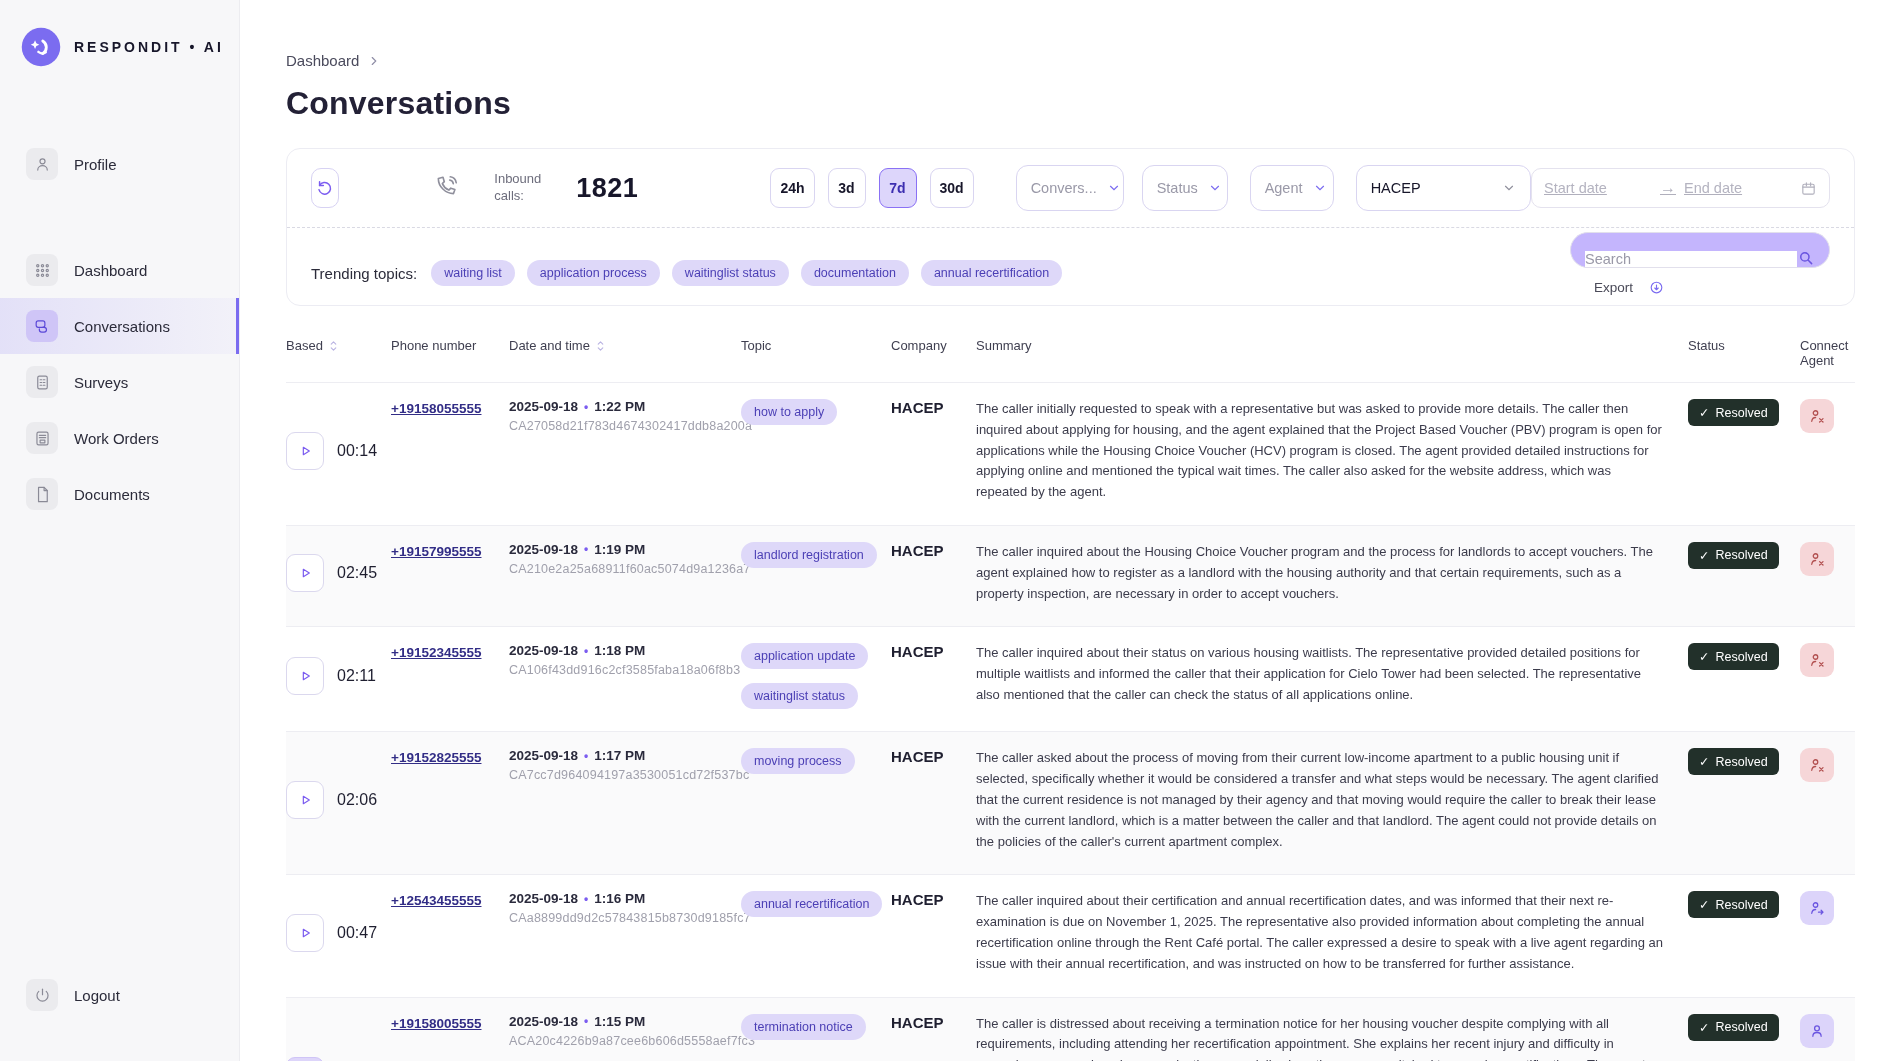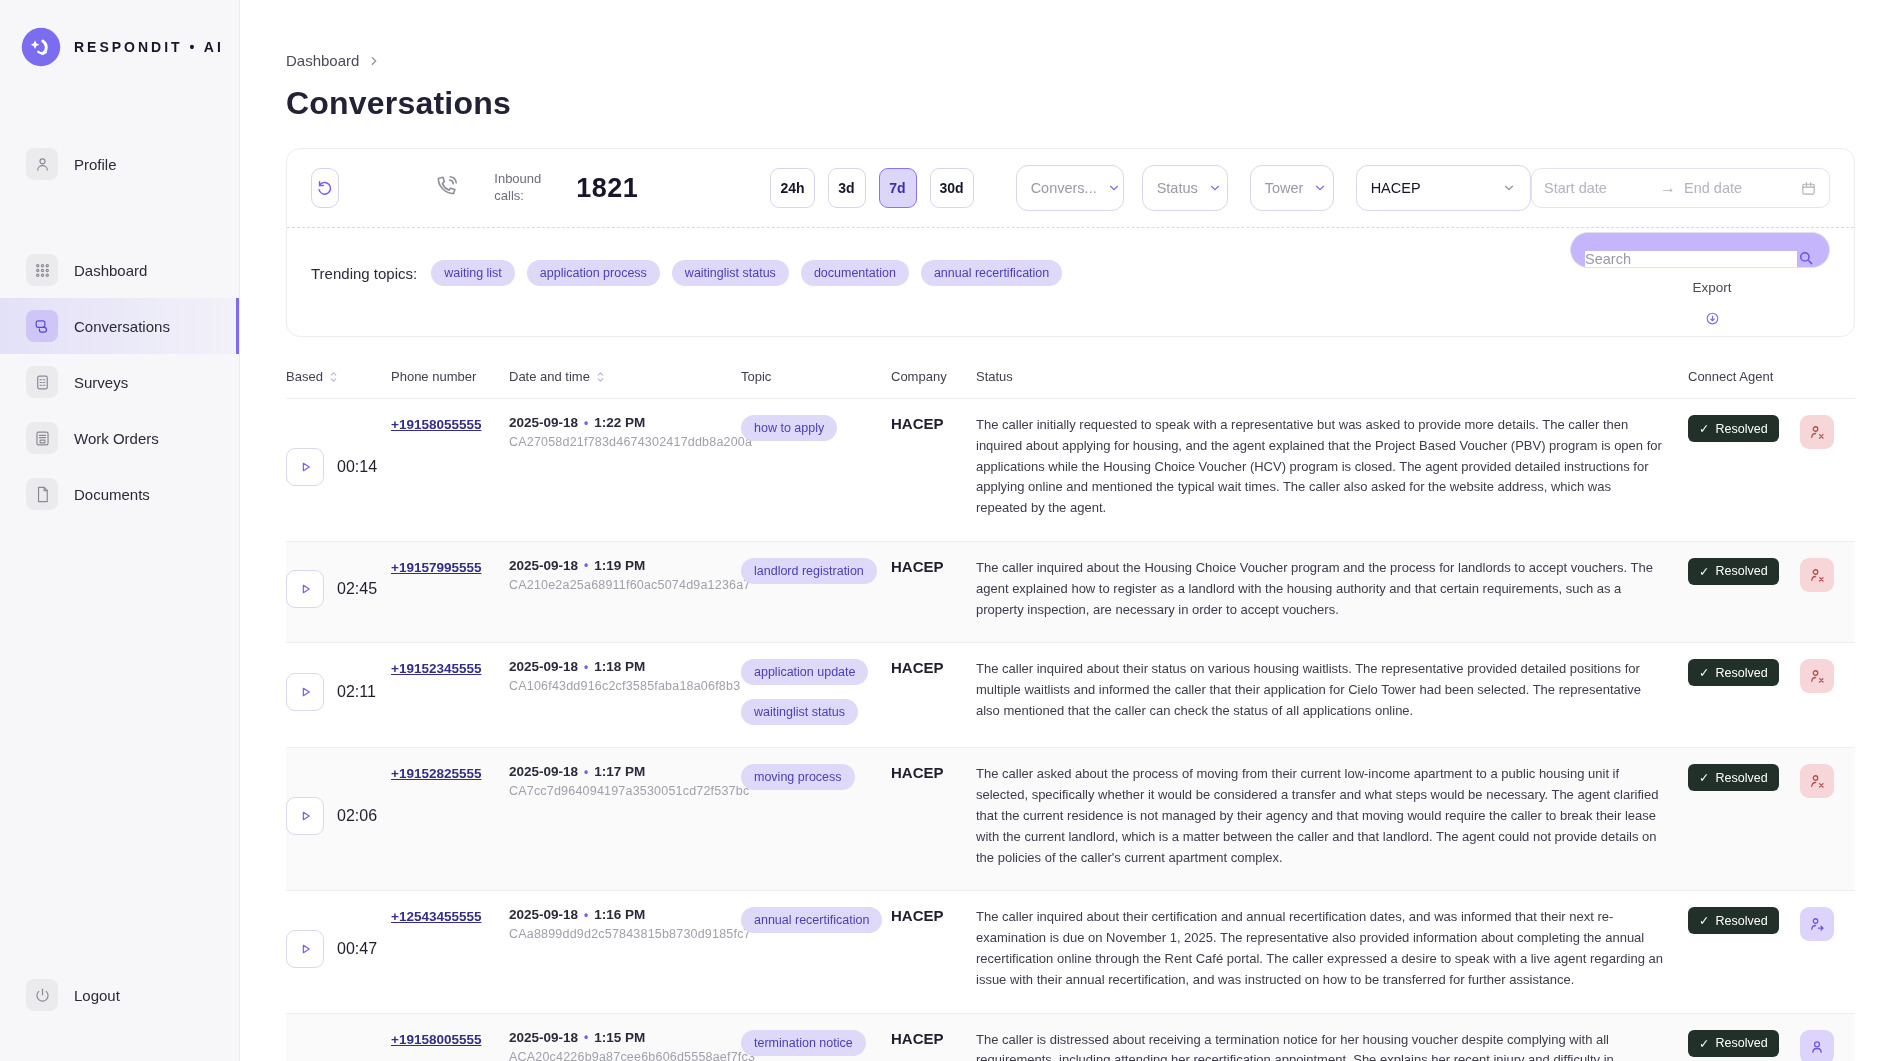--- a/index.html
+++ b/index.html
@@ -51,39 +51,39 @@
   .dd { height:46px; border:1px solid #d9d5f1; border-radius:12px; background:#fff;
     display:flex; align-items:center; justify-content:space-between; gap:10px; padding:0 14px;
     font-size:14.5px; color:#9a99a8; cursor:pointer; }
   .dd .chev { color:#7b6cf0; display:flex; }
   .dd-convers { width:108px; margin-left:42px; }
   .dd-status { width:86px; margin-left:18px; }
   .dd-agent { width:84px; margin-left:22px; }
   .dd-company { width:240px; margin-left:22px; color:#17162a; }
   .dd-company .chev { color:#8f8f9c; }
   .daterange { margin-left:auto; width:325px; height:40px; border:1px solid #e4e2ee; border-radius:10px;
-    display:flex; align-items:center; padding:16px 12px; gap:8px; color:#b0afbc; }
+    display:flex; align-items:center; padding:16px 12px; gap:8px; color:#b0afbc;text-decoration:underline; }
   .daterange input { border:none; outline:none; font-size:14.5px; color:#3c3c4c; width:108px;
     font-family:"Liberation Sans", sans-serif; }
   .daterange input::placeholder { color:#b4b3c0; }
   .dashed-sep { border-top:1px dashed #d9d9e3; margin:16px -24px 0 -24px; }
   .fc-bottom { display:flex; align-items:flex-start; }
   .trending { display:flex; align-items:center; gap:12px; margin-top:32px; flex-wrap:wrap; }
   .trending-label { font-size:15px; color:#2b2b3a; margin-right:2px; }
   .chip { display:inline-block; background:#ded8f9; color:#4b3fb5; font-size:12.5px;
     padding:6px 13px; border-radius:14px; white-space:nowrap; cursor:pointer; }
   .right-tools { margin-left:auto; display:flex; flex-direction:column; gap:12px; padding-top:4px; width:260px; }
   .search-pill { height:36px; border:1px solid #e2e0ec; border-radius:18px; display:flex;
     align-items:flex-end; padding:0 14px; background:#c4b5fd; }
   .search-pill input { border:none; outline:none; flex:1; font-size:14.5px; color:#3c3c4c;
     font-family:"Liberation Sans", sans-serif; }
   .search-pill input::placeholder { color:#9a99a8; }
   .search-pill .mag { color:#6a55e0; display:flex; cursor:pointer; }
   .export-row { display:flex; align-items:center; gap:16px; margin-left:24px; font-size:13.5px;
-    color:#4a4a58; cursor:pointer;flex-direction:column; }
+    color:#4a4a58; cursor:pointer; }
   .export-row .ex-ic { color:#7b6cf0; display:flex; }
 
   
   .table { margin-top:22px; }
   .tgrid { display:grid; grid-template-columns:105px 118px 232px 150px 85px 1fr 112px 55px;
     padding-left:14px; }
   .thead { font-size:13px; color:#3f3f50; padding:10px 0 14px 0; }
   .thead .hcell { display:flex; gap:5px; align-items:flex-start; }
   .sort-ic { color:#b9b3e2; display:flex; margin-top:1px; }
   .trow { border-top:1px solid #ededf2; padding:16px 0 22px 0; }
@@ -251,21 +251,21 @@
       </div>
       <div class="dd dd-status">
         <span>Status</span>
         <span class="chev">
           <svg width="14" height="14" viewBox="0 0 24 24" fill="none" stroke="currentColor" stroke-width="2" stroke-linecap="round">
               <path d="M6 9l6 6 6-6"></path>
             </svg>
         </span>
       </div>
       <div class="dd dd-agent">
-        <span>Tower</span>
+        <span>Agent</span>
         <span class="chev">
           <svg width="14" height="14" viewBox="0 0 24 24" fill="none" stroke="currentColor" stroke-width="2" stroke-linecap="round">
               <path d="M6 9l6 6 6-6"></path>
             </svg>
         </span>
       </div>
       <div class="dd dd-company">
         <span>HACEP</span>
         <span class="chev">
           <svg width="14" height="14" viewBox="0 0 24 24" fill="none" stroke="currentColor" stroke-width="2" stroke-linecap="round">
@@ -345,20 +345,23 @@
             </svg>
         </span>
       </div>
       <div class="hcell">
           <span>Topic</span>
         </div>
       <div class="hcell">
           <span>Company</span>
         </div>
       <div class="hcell">
+          <span>Summary</span>
+        </div>
+      <div class="hcell">
           <span>Status</span>
         </div>
       <div class="hcell" style="white-space:normal;">
           <span>Connect Agent</span>
         </div>
     </div>
 
     <div id="table-body">
   <div class="tgrid trow">
     <div class="cell-type">

